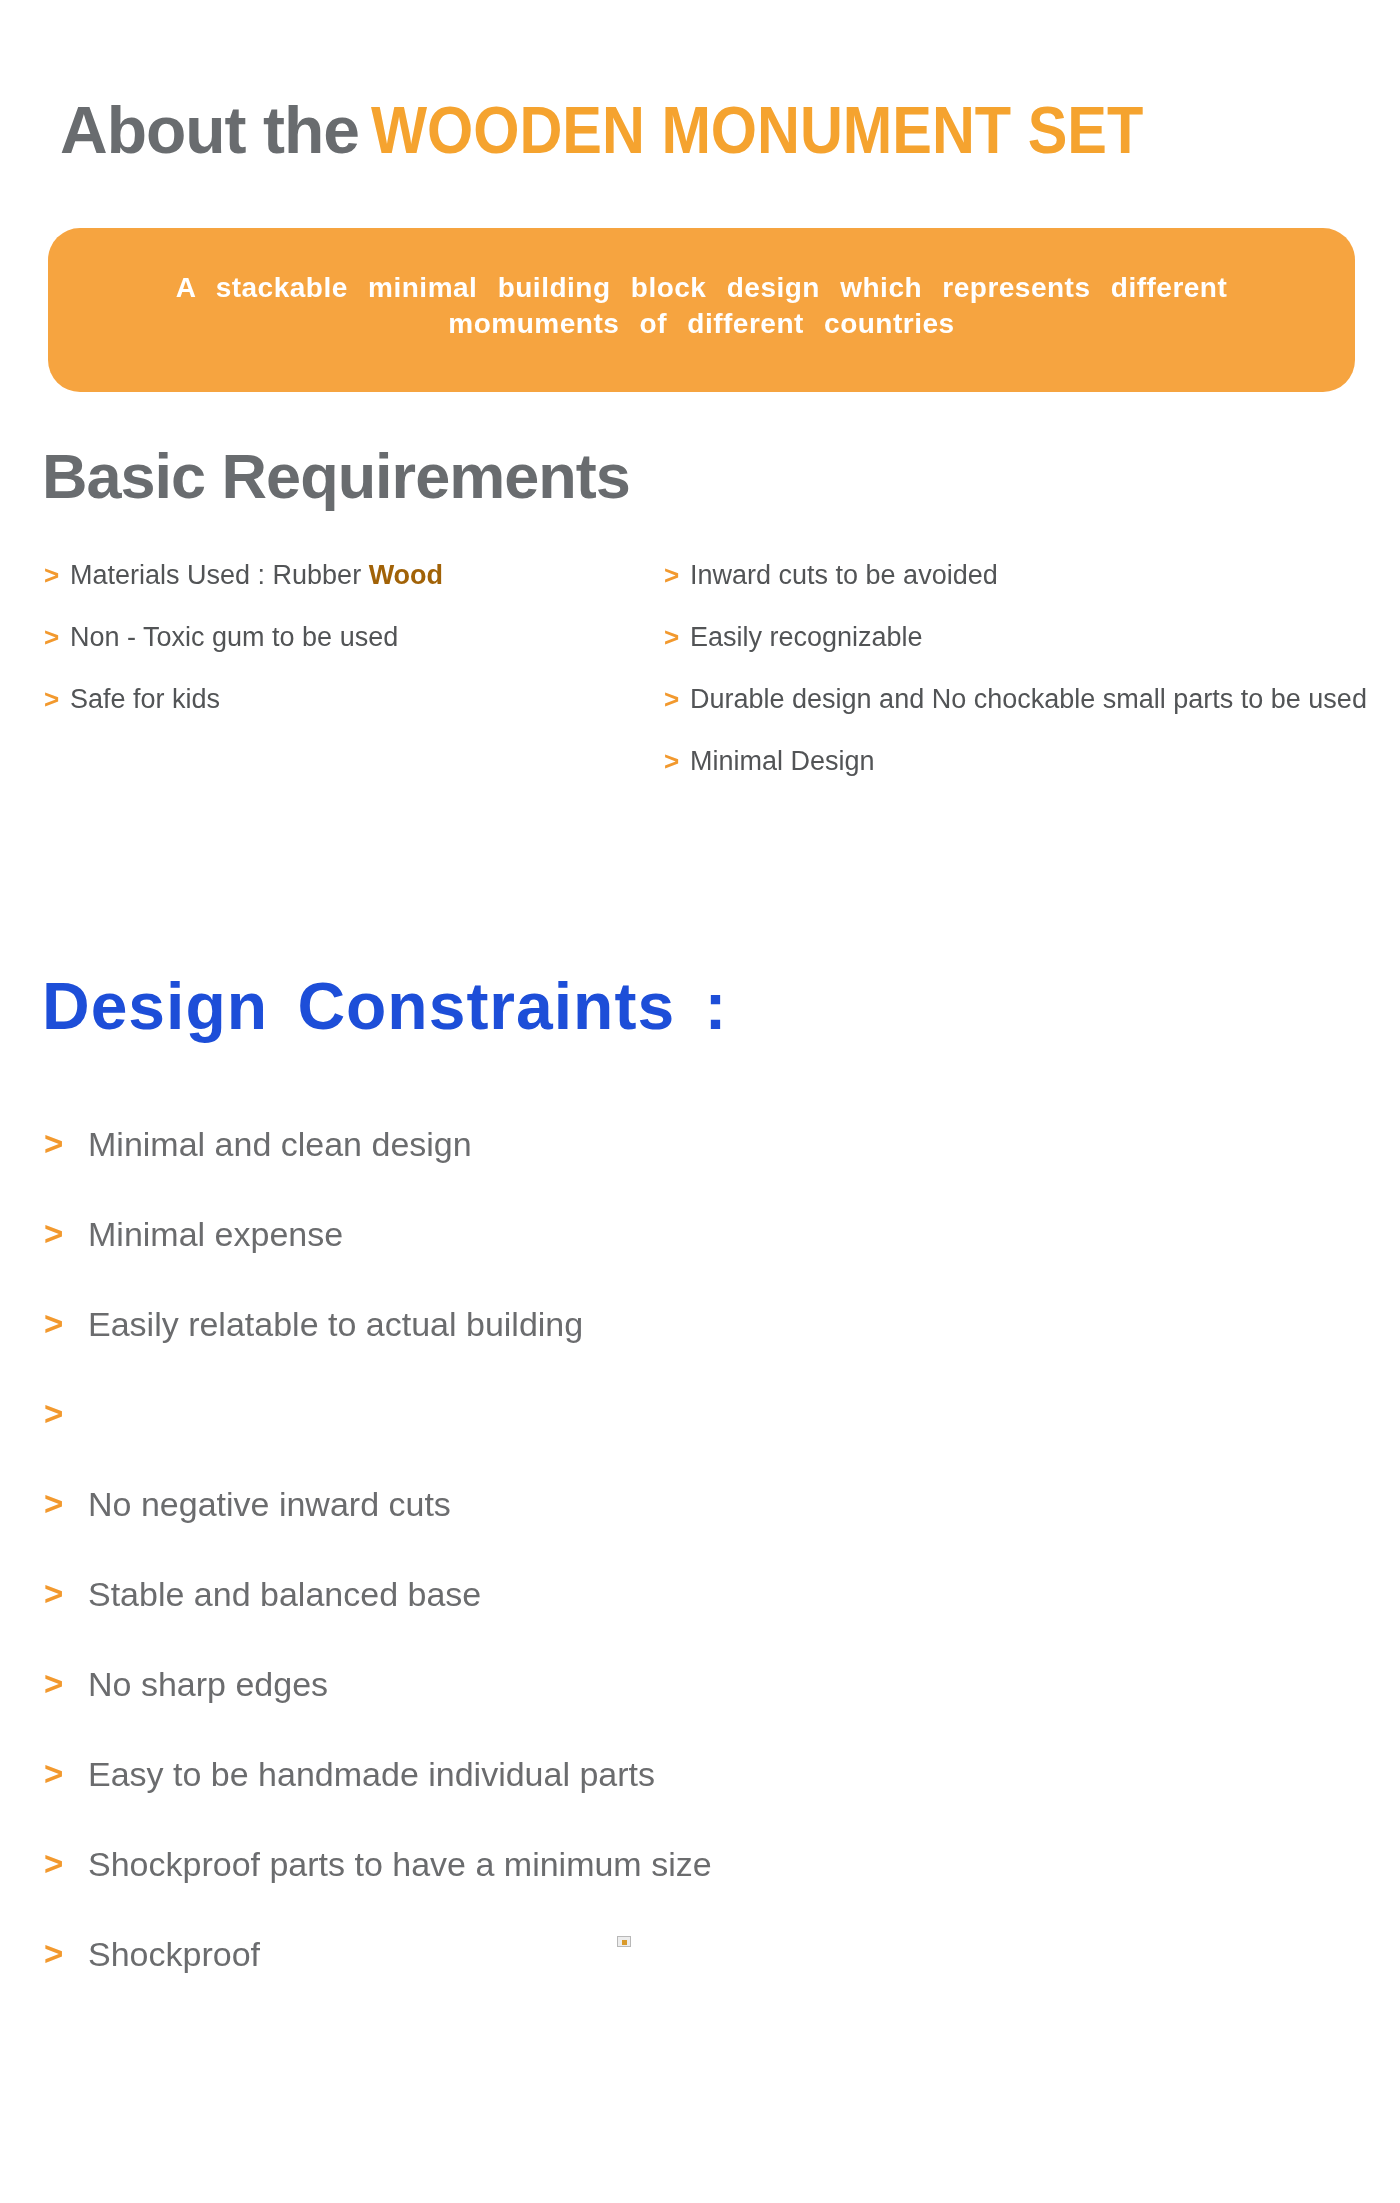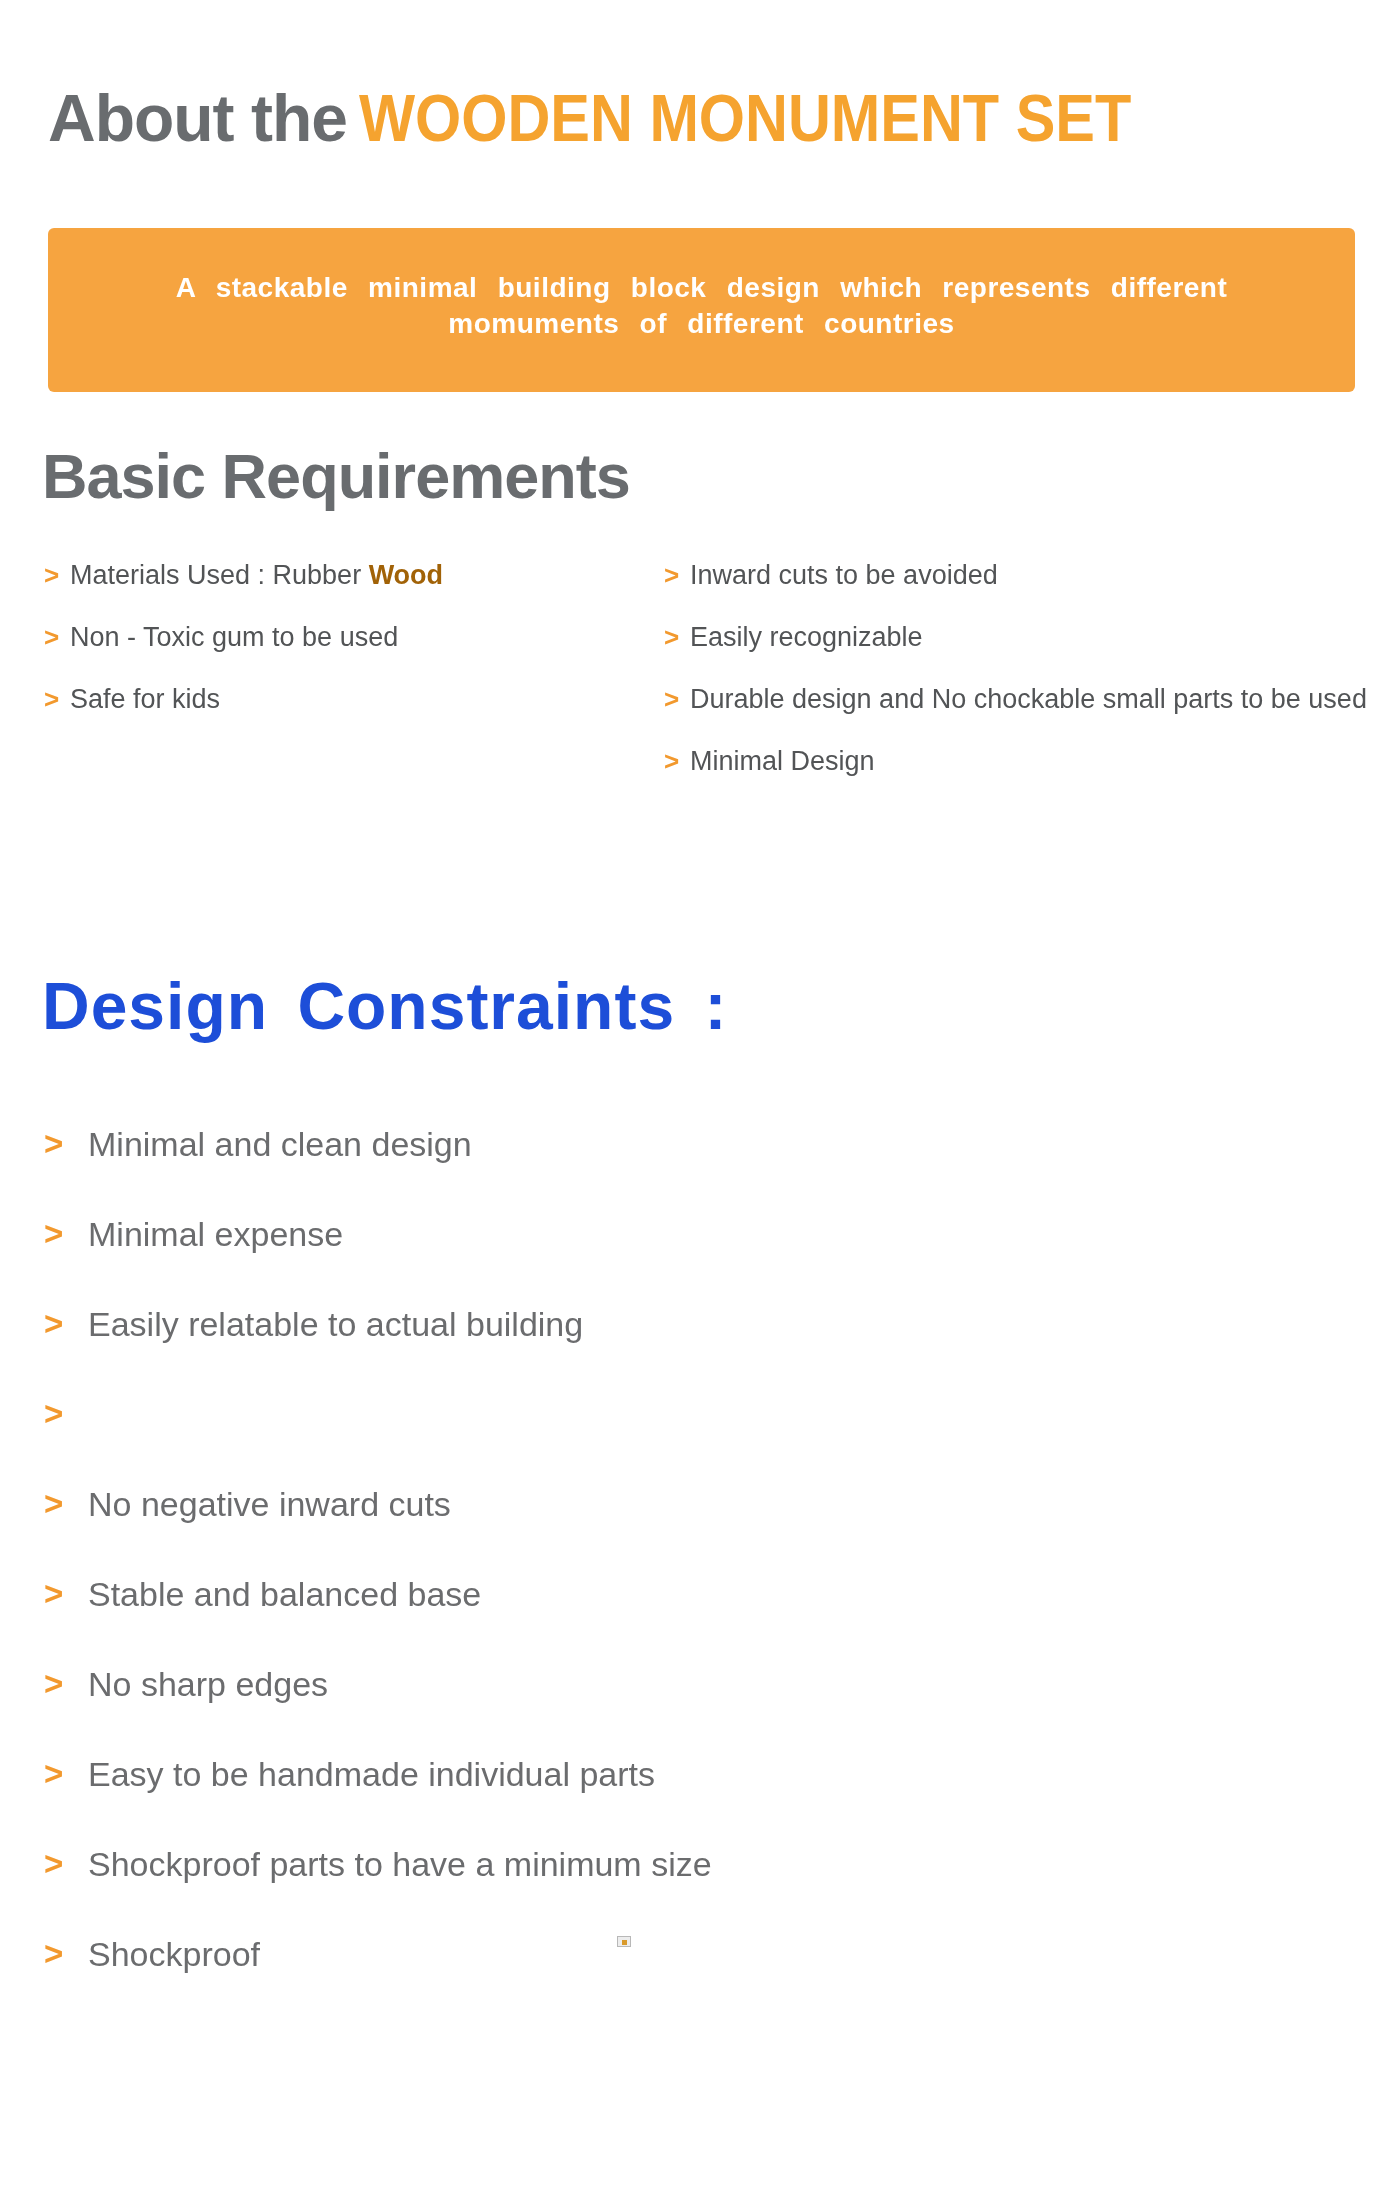--- a/index.html
+++ b/index.html
@@ -10,21 +10,21 @@
     background: #ffffff;
     font-family: "Liberation Sans", sans-serif;
     overflow: hidden;
   }
 
   
   .page-title {
     position: absolute;
     left: 44px;
     top: 76px;
-    margin: 4px;
+    margin: 16px;
     font-size: 66px;
     font-weight: bold;
     color: #696C6F;
     letter-spacing: -1px;
     white-space: nowrap;
   }
   .page-title .hl {
     display: inline-block;
     transform: scaleX(0.90);
     transform-origin: left bottom;
@@ -34,21 +34,21 @@
   }
 
   
   .banner {
     position: absolute;
     left: 48px;
     top: 228px;
     width: 1307px;
     height: 164px;
     background: #F6A440;
-    border-radius: 6px;
+    border-radius: 32px;
   }
   .banner-text {
     margin: 0;
     padding-top: 42px;
     font-size: 28px;
     line-height: 36px;
     font-weight: bold;
     color: #ffffff;
     letter-spacing: 0.5px;
     word-spacing: 12px;

